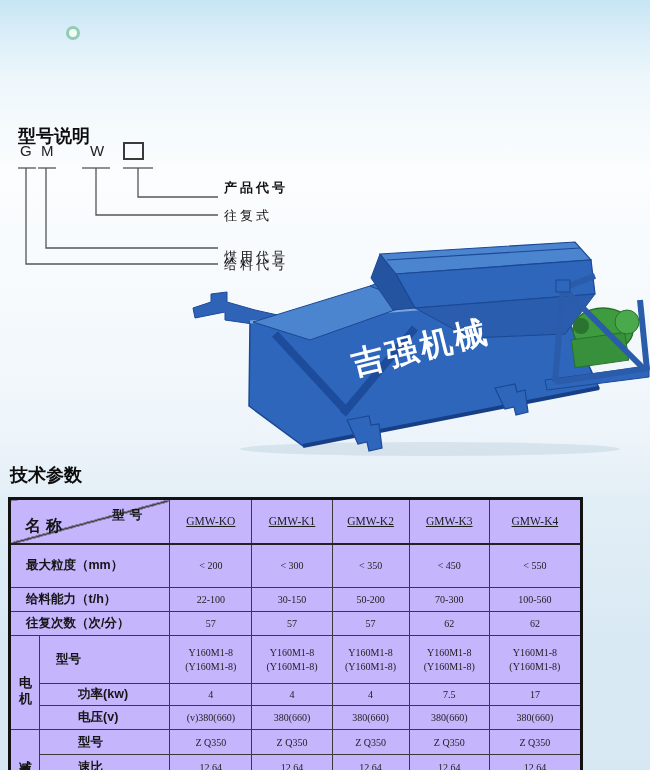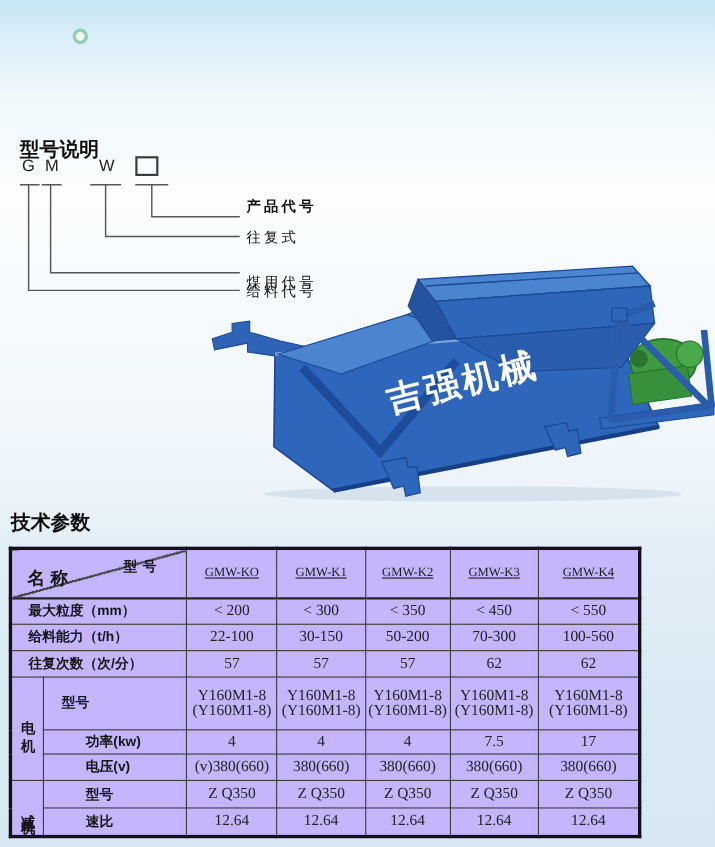--- a/index.html
+++ b/index.html
@@ -29,21 +29,21 @@
   
   .photo{position:absolute;left:175px;top:230px;width:475px;height:228px;}
   
   .spec-table{position:absolute;left:8px;top:497px;width:575px;
     border-collapse:collapse;table-layout:fixed;background:#c4b5fd;
     border:3px solid #121212;}
   .spec-table td{border:1px solid #3a3a3a;padding:0;vertical-align:middle;
     text-align:center;font-size:12.5px;color:#151515;}
   .spec-table tr.hdr td{border-bottom:2px solid #222;}
   td.colh{font-family:"Liberation Serif",serif;font-size:11.5px;font-weight:normal;color:#1d1d1d;text-decoration:underline;}
-  td.val{font-family:"Liberation Serif",serif;font-size:14px;color:#222;margin-top:28px;}
+  td.val{font-family:"Liberation Serif",serif;font-size:10px;color:#222;margin-top:28px;}
   td.val.model{white-space:pre-line;line-height:14px;}
   td.rlabel{text-align:left;padding-left:15px;font-weight:bold;}
   td.sublabel{font-weight:bold;text-align:left;padding-left:38px;}
   td.sublabel.first{padding-left:16px;}
   td.grp .vtext{writing-mode:vertical-rl;text-orientation:upright;
     font-weight:bold;font-size:13px;margin:auto;display:inline-block;}
   td.grp .sp-wide{letter-spacing:16px;}
   td.grp .sp-narrow{letter-spacing:3px;}
   td.corner{position:relative;
     background-image:linear-gradient(to bottom right,
@@ -144,21 +144,21 @@
     <td colspan="2" class="corner">
       <span class="corner-top">型号</span>
       <span class="corner-bottom">名称</span>
     </td>
     <td class="colh">GMW-KO</td>
     <td class="colh">GMW-K1</td>
     <td class="colh">GMW-K2</td>
     <td class="colh">GMW-K3</td>
     <td class="colh">GMW-K4</td>
   </tr>
-  <tr style="height:24px">
+  <tr style="height:44px">
     <td colspan="2" class="rlabel">最大粒度（mm）</td>
     <td class="val">&lt; 200</td>
     <td class="val">&lt; 300</td>
     <td class="val">&lt; 350</td>
     <td class="val">&lt; 450</td>
     <td class="val">&lt; 550</td>
   </tr>
   <tr style="height:24px">
     <td colspan="2" class="rlabel">给料能力（t/h）</td>
     <td class="val">22-100</td>

